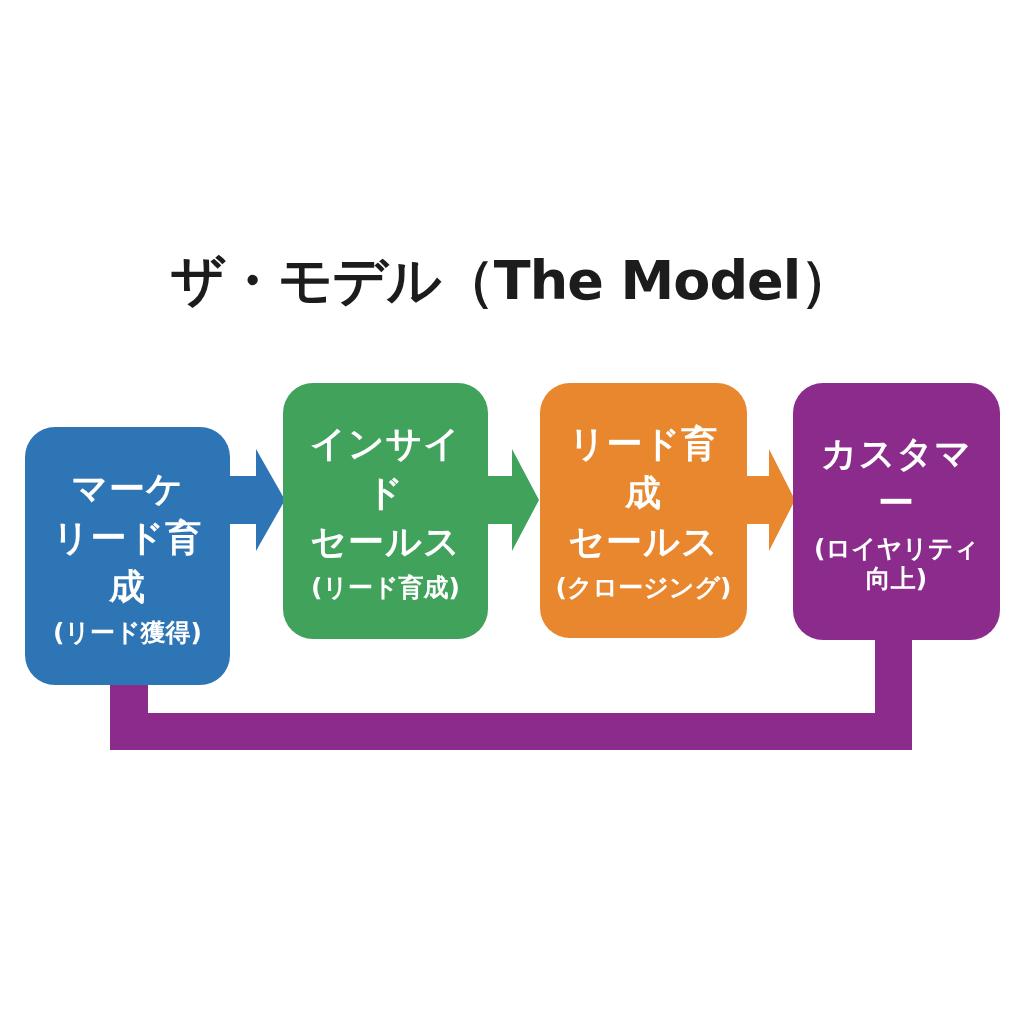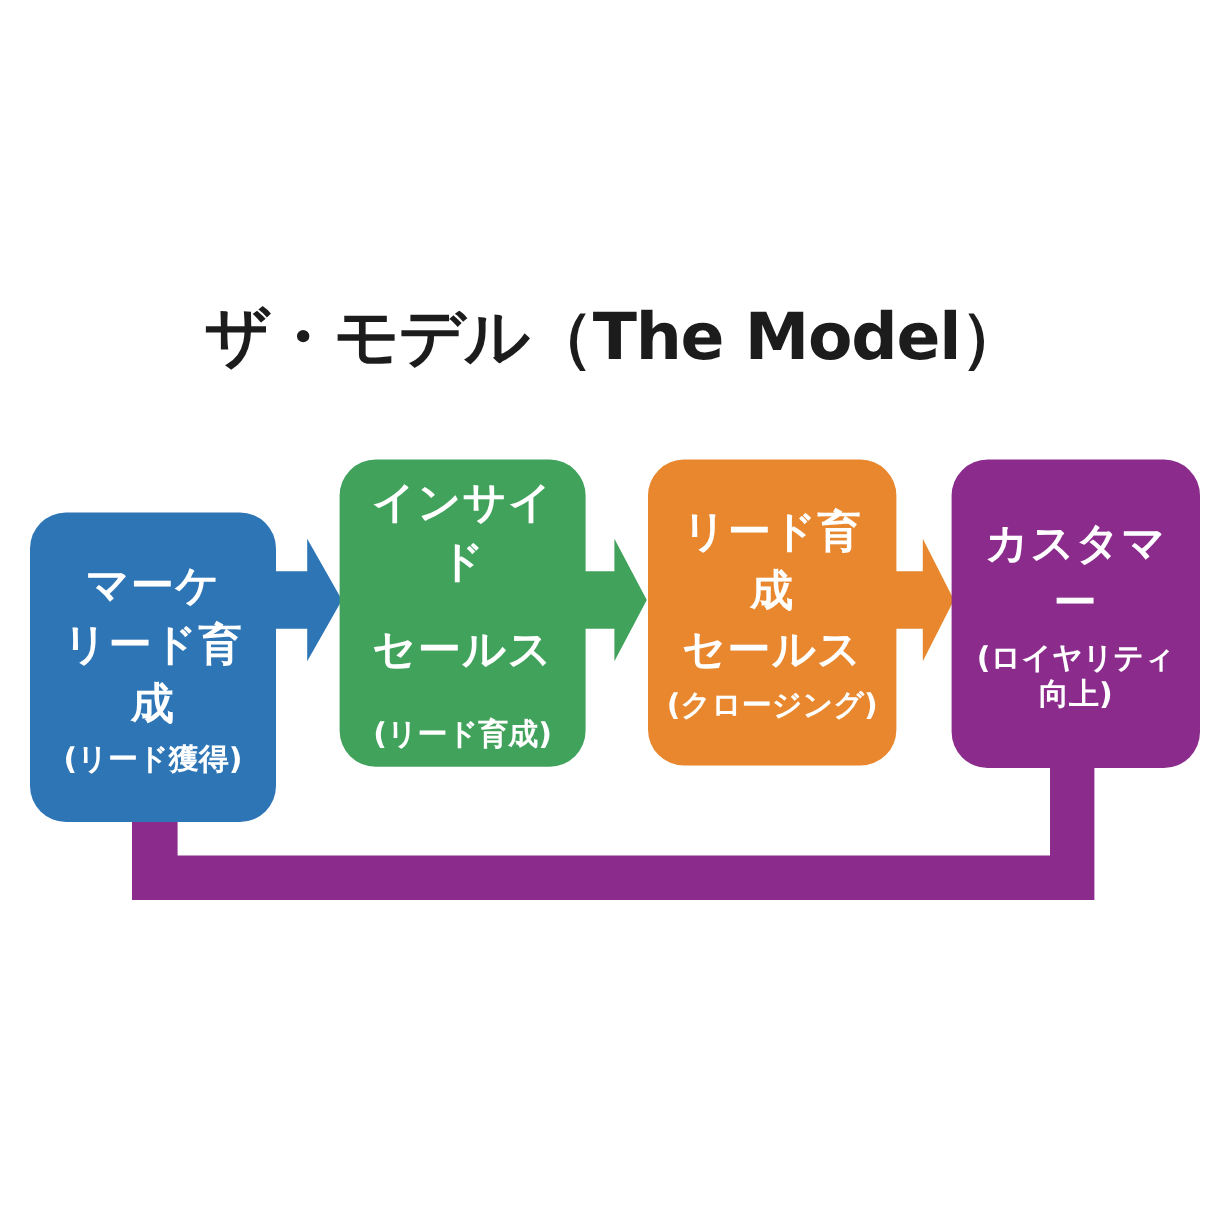--- a/index.html
+++ b/index.html
@@ -80,21 +80,21 @@
     <polygon points="744,476 769,476 769,449 795,500 769,551 769,524 744,524" fill="#E8872E"></polygon>
     <polygon points="912,636 912,750 110,750 110,681 86,681 128,640 170,681 148,681 148,713 875,713 875,636" fill="#8B2C8D"></polygon>
   </svg>
 
   <div class="stage s0" style="background-color: rgb(46, 117, 181); margin-top: 44px;">
     <div class="main-line">マーケ</div>
     <div class="main-line">リード育成</div>
     <div class="sub-line">(リード獲得)</div>
   </div>
 
-  <div class="stage s1" style="background-color: rgb(65, 162, 92); gap: 24px;">
+  <div class="stage s1" style="background-color: rgb(65, 162, 92);">
     <div class="main-line">インサイド</div>
     <div class="main-line">セールス</div>
     <div class="sub-line">(リード育成)</div>
   </div>
 
   <div class="stage s2" style="background-color: rgb(232, 135, 46);">
     <div class="main-line">リード育成</div>
     <div class="main-line">セールス</div>
     <div class="sub-line">(クロージング)</div>
   </div>

